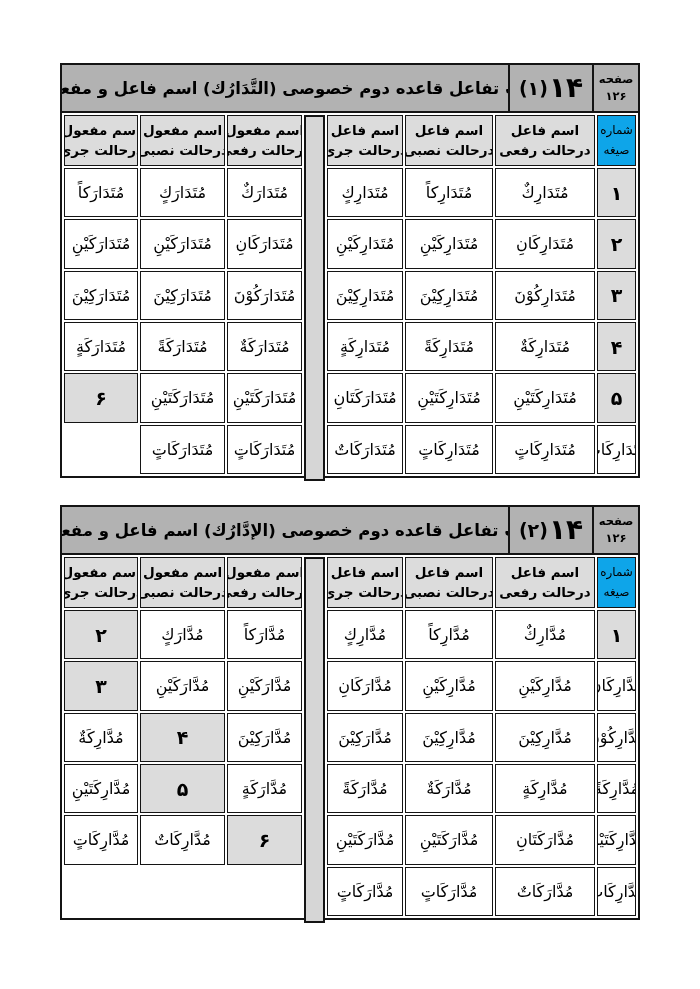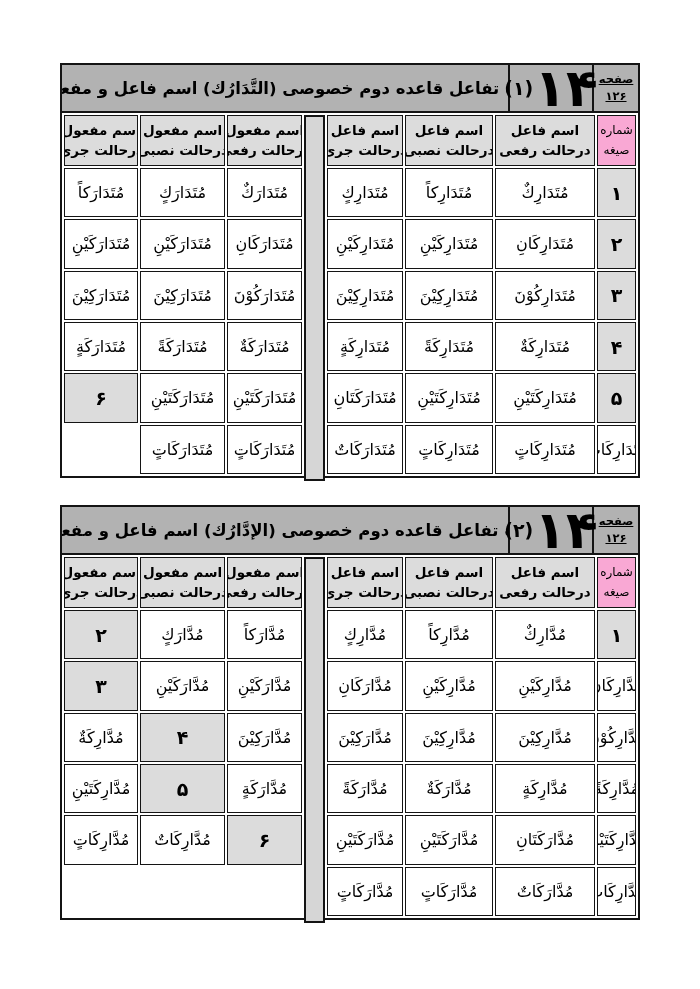--- a/index.html
+++ b/index.html
@@ -19,30 +19,30 @@
     height: 50px;
     border: 2px solid #141414;
     background: #b2b2b2;
     display: flex;
     align-items: stretch;
   }
   .page-cell {
     width: 44px;
     display: flex; flex-direction: column;
     justify-content: center; align-items: center;
-    font-weight: bold; font-size: 11.5px; line-height: 1.5; text-decoration: underline;
+    font-weight: bold; font-size: 11.5px; line-height: 1.5;
   }
   .num-cell {
     width: 86px;
     border-left: 2px solid #141414;
     border-right: 2px solid #141414;
     display: flex; align-items: center; justify-content: center;
     gap: 1px;
   }
-  .num-big { font-size: 52px; font-weight: bold; line-height: 1; letter-spacing: -1px; text-align: center; }
+  .num-big { font-size: 28px; font-weight: bold; line-height: 1; letter-spacing: -1px; text-align: center; }
   .num-sub { font-size: 19px; font-weight: bold; }
   .title-cell {
     flex: 1;
     display: flex; align-items: center; justify-content: center;
     font-weight: bold; font-size: 16.5px; white-space: nowrap; overflow: hidden;
   }
 
   
   .grid {
     margin-top: -2px;
@@ -62,21 +62,21 @@
     display: flex; align-items: center; justify-content: center;
     font-size: 16px; white-space: nowrap; overflow: hidden;
   }
   .hcell {
     background: #dcdcdc;
     flex-direction: column; justify-content: space-evenly;
     font-weight: bold; font-size: 13.5px; line-height: 1.25;
     padding: 3px 1px;
   }
   .icell {
-    background: #f9a8d4;
+    background: #0ea5e9;
     flex-direction: column; justify-content: space-evenly;
     font-weight: normal; font-size: 12px; line-height: 1.25;
     padding: 3px 1px;
   }
   .ncell { background: #dcdcdc; font-weight: bold; font-size: 19px; }
   .spacer {
     grid-column: 5; grid-row: 1 / span 7;
     background: #d6d6d6;
     border: 2px solid #141414;
     height: calc(100% + 7px);

